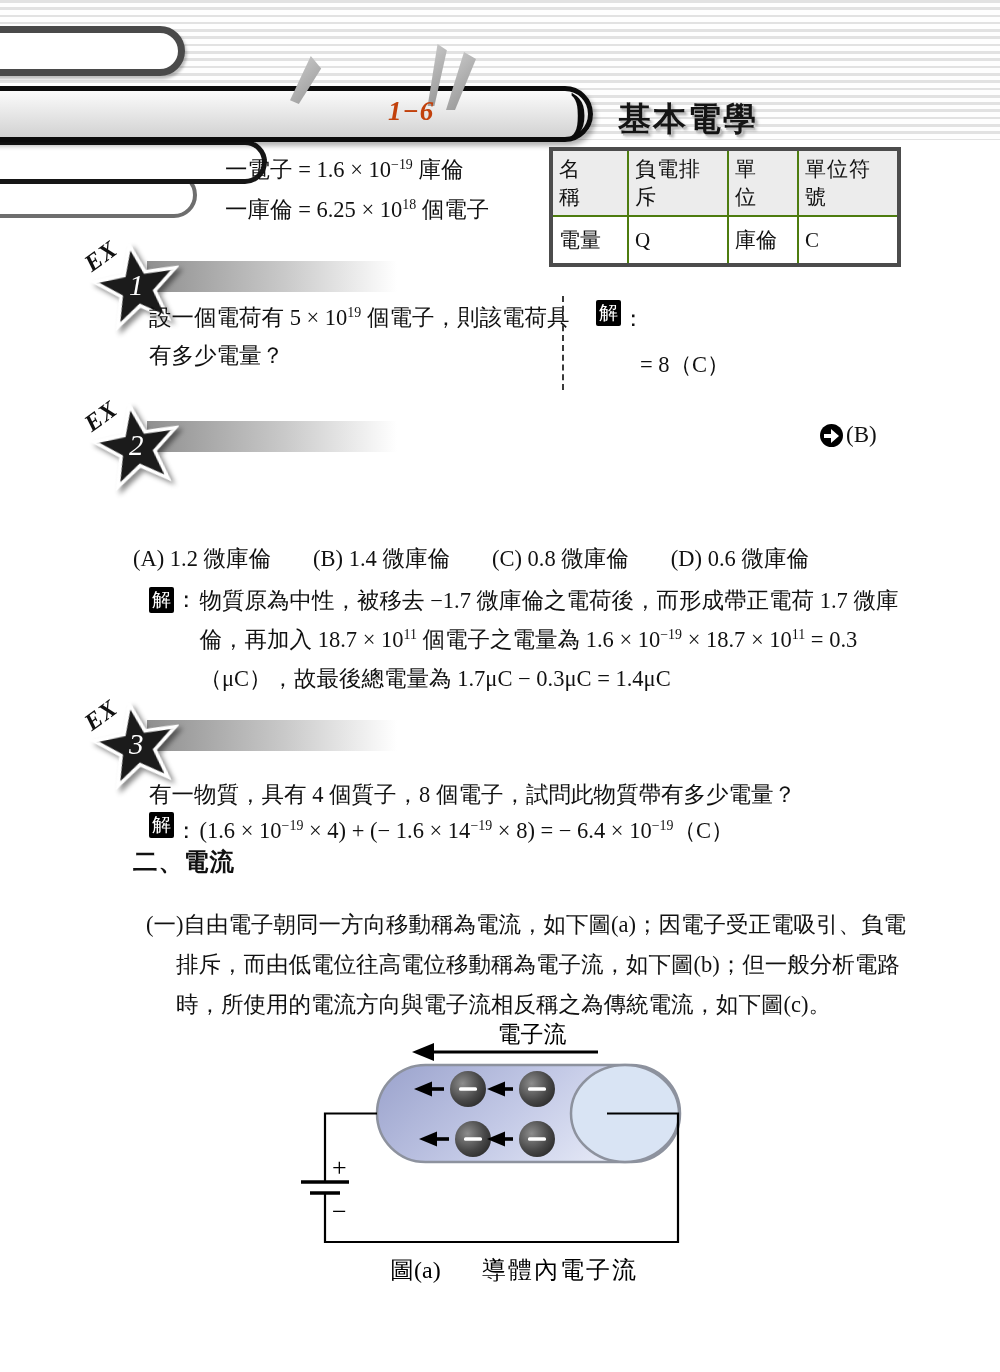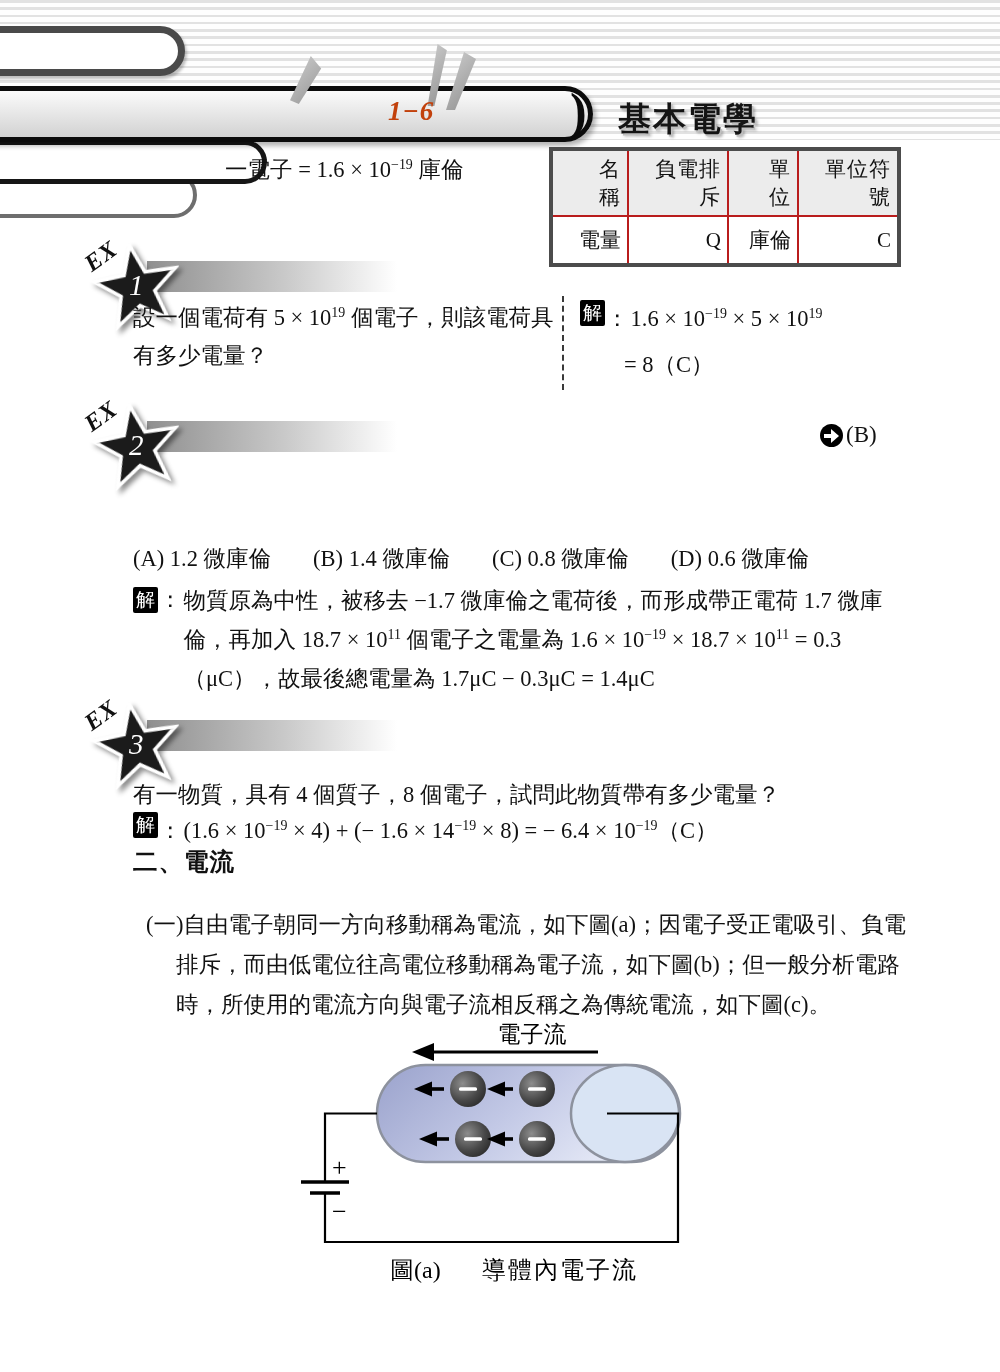--- a/index.html
+++ b/index.html
@@ -25,40 +25,40 @@
   .spike1{left:290px;top:56px;width:40px;height:48px;clip-path:polygon(0 92%,52% 0,78% 26%,22% 100%);}
   .spike2{left:424px;top:44px;width:26px;height:62px;clip-path:polygon(14% 100%,52% 0,88% 10%,40% 100%);}
   .spike3{left:446px;top:52px;width:30px;height:58px;clip-path:polygon(0 100%,60% 0,100% 12%,30% 100%);}
 
   
   .intro-formulas{position:absolute;left:225px;top:150px;font-size:22.5px;line-height:40px;}
   .rich sup{font-size:.62em;line-height:0;}
 
   
   .charge-table{position:absolute;left:549px;top:147px;border-collapse:collapse;font-size:21px;}
-  .charge-table th,.charge-table td{border:2px solid #b91c1c;text-align:right;padding:4px 6px;}
+  .charge-table th,.charge-table td{border:2px solid #4d7c0f;text-align:left;padding:4px 6px;}
   .charge-table{border:4px solid #4c4c4c;}
   .charge-table th{background:#ececec;font-weight:normal;letter-spacing:1px;height:34px;}
   .charge-table td{height:38px;background:#fff;}
   .col-name{width:62px}.col-sym{width:86px}.col-unit{width:56px}.col-usym{width:86px}
 
   
   .ex-badge{position:absolute;left:92px;width:360px;height:96px;}
   .ex-bar{position:absolute;left:55px;top:18px;width:250px;height:31px;
     background:linear-gradient(to right,#8f8f8f 0%,#c9c9c9 55%,rgba(255,255,255,0) 100%);}
   .ex-star{position:absolute;left:0;top:0;width:90px;height:90px;transform:rotate(-10deg);
     filter:drop-shadow(3px 4px 2.5px rgba(0,0,0,.45));}
   .ex-star polygon{fill:#1b1b1b;stroke:#fff;stroke-width:4;}
   .ex-text{position:absolute;left:-8px;top:0px;font-size:24px;font-weight:bold;font-style:italic;
     transform:rotate(-36deg);letter-spacing:1px;
     text-shadow:-1px -1px 0 #fff,1px -1px 0 #fff,-1px 1px 0 #fff,1px 1px 0 #fff;}
   .ex-num{position:absolute;left:37px;top:26px;font-size:29px;font-style:italic;color:#fff;}
 
   
-  .qtext{font-size:22.5px;line-height:38px;}
+  .qtext{font-size:22.5px;line-height:38px;margin-left:16px;}
   .solve-badge{display:inline-block;background:#000;color:#fff;font-size:19px;line-height:24px;
     padding:1px 3px;border-radius:2px;}
   .solve-row{display:flex;align-items:flex-start;}
   .solve-colon{font-size:22.5px;padding:0 2px 0 1px;}
 
   .ex1-question{position:absolute;left:133px;top:299px;width:434px;}
   .ex1-divider{position:absolute;left:562px;top:296px;height:94px;border-left:2px dashed #3a3a3a;}
   .ex1-solution{position:absolute;left:580px;top:300px;width:400px;}
   .ex1-line2{margin-left:44px;margin-top:8px;}
 
@@ -97,20 +97,21 @@
   <div class="capsule cap-2"></div>
   <div class="spike spike1"></div>
   <div class="spike spike2"></div>
   <div class="spike spike3"></div>
   <div class="page-num">1−6</div>
   <div class="bracket">)</div>
   <div class="page-title">基本電學</div>
 
   <div class="intro-formulas">
     <div class="rich"><span>一電子 = 1.6 × 10</span><sup>−19</sup><span> 庫倫</span></div>
+    <div class="rich"><span>一庫倫 = 6.25 × 10</span><sup>18</sup><span> 個電子</span></div>
   </div>
 
   <table class="charge-table">
     <tbody>
         <tr>
       <th class="col-name">名　稱</th>
       <th class="col-sym">負電排斥</th>
       <th class="col-unit">單　位</th>
       <th class="col-usym">單位符號</th>
     </tr>
@@ -131,21 +132,20 @@
     <span class="ex-text">EX</span>
     <span class="ex-num">1</span>
   </div>
 
   <div class="ex1-question qtext rich"><span>設一個電荷有 5 × 10</span><sup>19</sup><span> 個電子，則該電荷具有多少電量？</span></div>
   <div class="ex1-divider"></div>
   <div class="ex1-solution qtext">
     <div class="solve-row">
       <span class="solve-badge">解</span>
       <span class="solve-colon">：</span>
-      <span class="rich"><span>1.6 × 10</span><sup>−19</sup><span> × 5 × 10</span><sup>19</sup></span>
     </div>
     <div class="ex1-line2">= 8（C）</div>
   </div>
 
   <div class="ex-badge" style="top:403px">
     <div class="ex-bar"></div>
     <svg class="ex-star" viewBox="0 0 100 100">
       <polygon points="50,2 61.8,33.8 95.7,35.2 69,56.2 78.2,88.8 50,70 21.8,88.8 31,56.2 4.3,35.2 38.2,33.8"></polygon>
     </svg>
     <span class="ex-text">EX</span>

